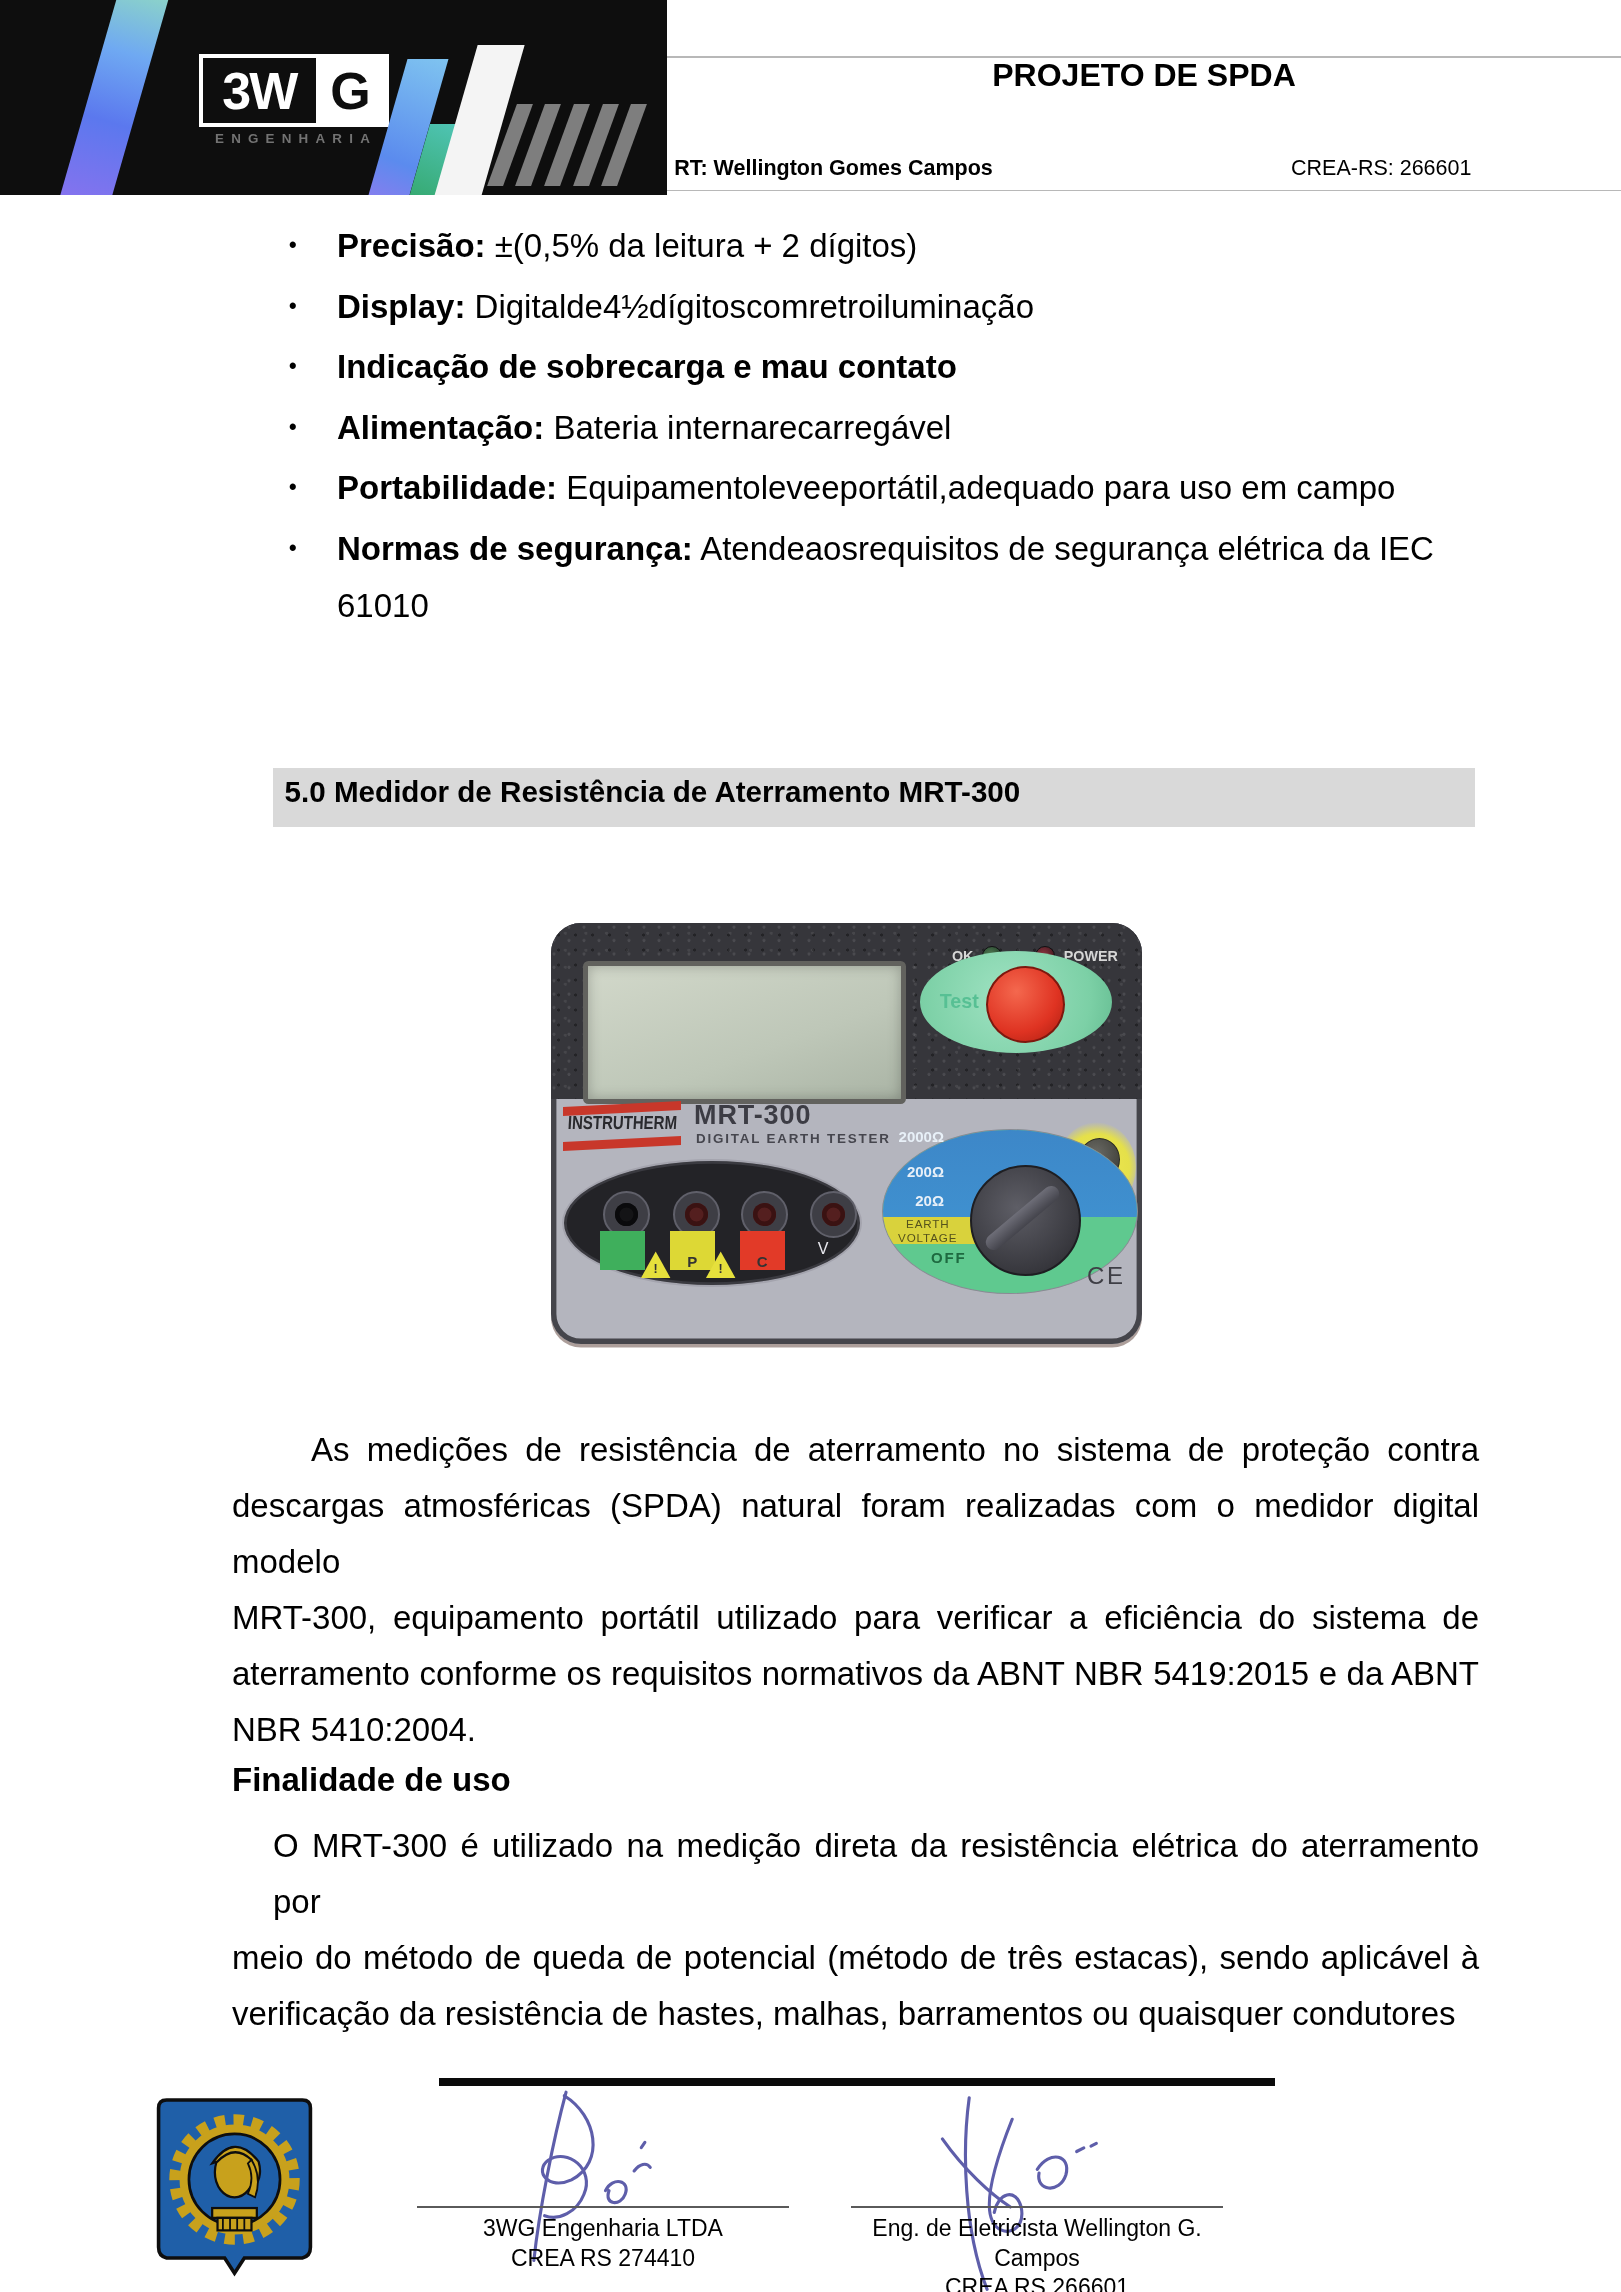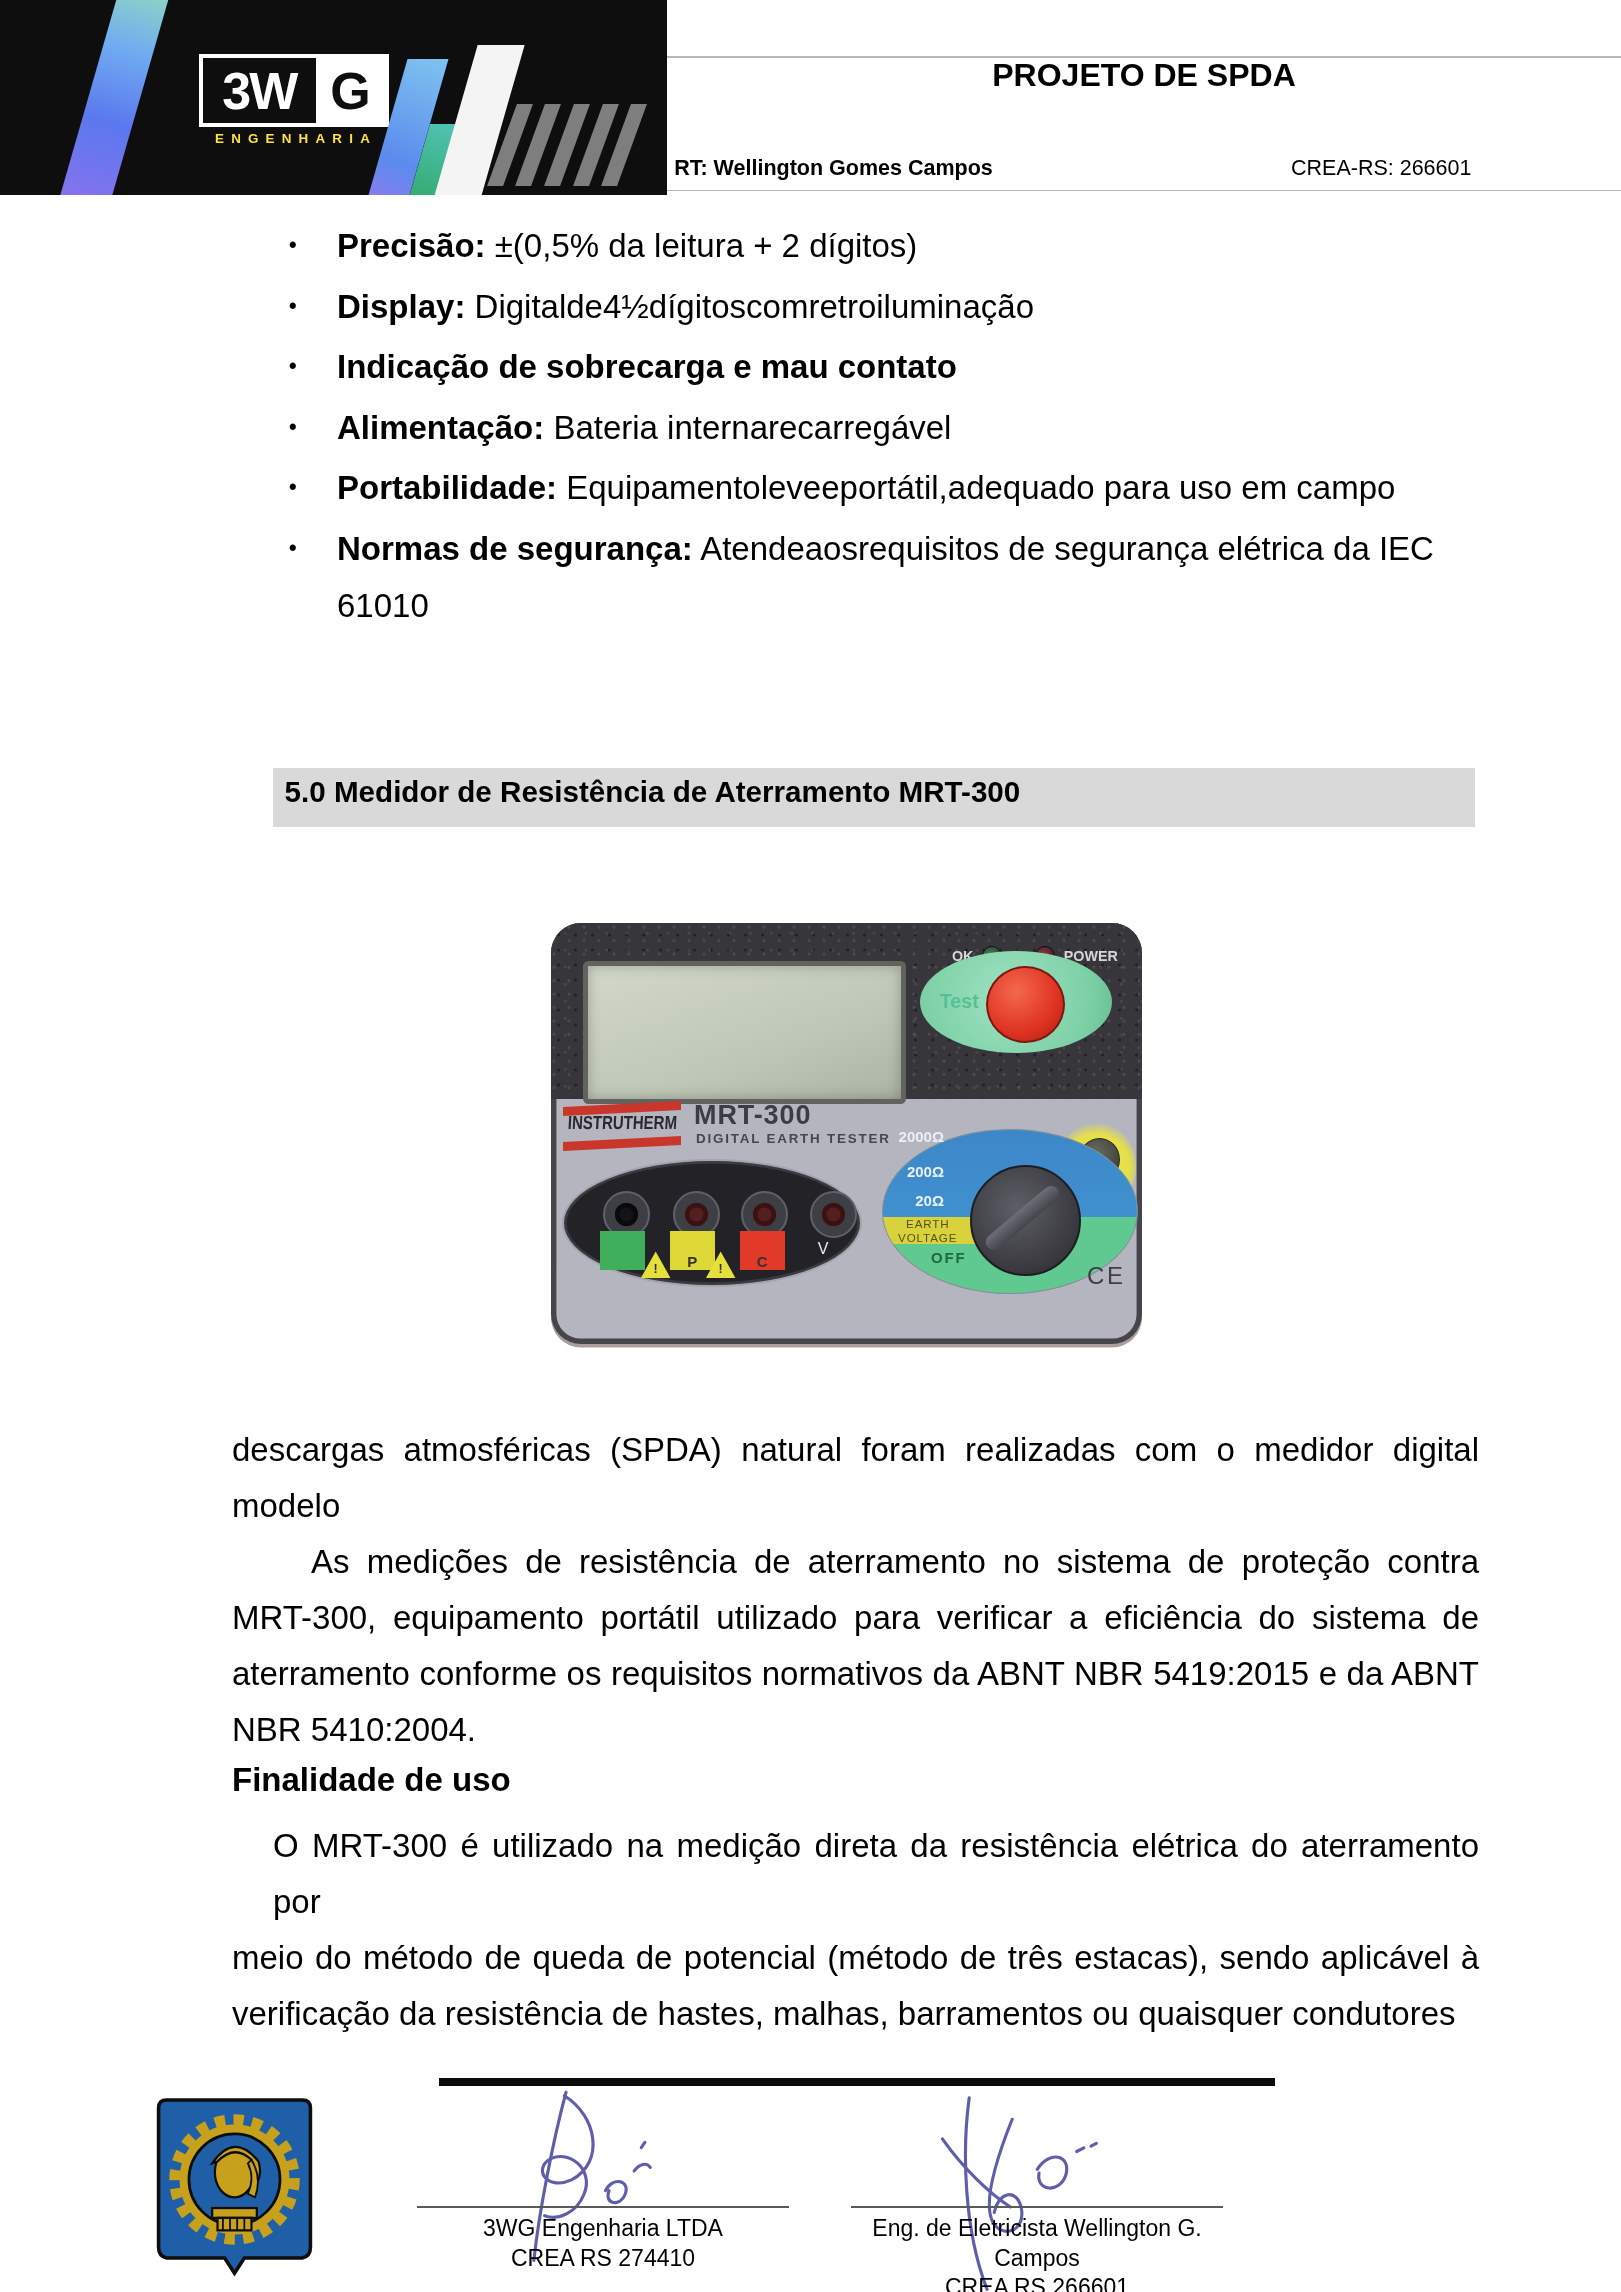--- a/index.html
+++ b/index.html
@@ -17,21 +17,21 @@
   .stripe-teal{left:419px;top:124px;width:27px;height:77px;
      background:linear-gradient(200deg,#4fc4b4 0%,#35a86e 100%);}
   .stripe-white{left:455px;top:45px;width:47px;height:158px;background:#f4f4f4;}
   .gbar{position:absolute;top:104px;width:16px;height:82px;background:#7e7e7e;transform:skewX(-20deg);}
   .logo-box{left:199px;top:54px;width:190px;height:73px;border:4.5px solid #fff;
      display:flex;background:#0e0e0e;box-sizing:border-box;}
   .logo-3w{flex:0 0 62%;display:flex;align-items:center;justify-content:center;
      color:#fff;font-size:52px;font-weight:bold;letter-spacing:-1.8px;}
   .logo-g{flex:1;background:#fff;color:#0e0e0e;display:flex;align-items:center;
      justify-content:center;font-size:52px;font-weight:bold;}
-  .logo-sub{left:215px;top:131px;width:161px;text-align:center;color:#fde047;
+  .logo-sub{left:215px;top:131px;width:161px;text-align:center;color:#737373;
      font-size:13.4px;font-weight:bold;letter-spacing:7.2px;}
 
   .hdr-line{background:#b8b8b8;height:1.8px;}
   .hdr-title{left:667px;top:57px;width:954px;text-align:center;
      font-size:32px;font-weight:bold;}
   .hdr-row1{left:667px;top:96px;width:954px;height:47px;background:#efefef;
      border-top:0.9px solid #cfcfcf;border-bottom:1.8px solid #b5b5b5;}
   .hdr-cell{position:absolute;top:12.5px;font-size:21.5px;}
   .hdr-row2{left:667px;top:143px;width:954px;height:47px;background:#fff;
      border-bottom:1.8px solid #b8b8b8;}
@@ -233,22 +233,22 @@
       <span class="abs ev" style="left:347px;top:308px">VOLTAGE</span>
       <span class="abs offl" style="left:380px;top:326px">OFF</span>
       <div class="knob">
         <div class="knob-bar"></div>
       </div>
       <span class="ce">CE</span>
     </div>
   </div>
 
   <div class="abs para" style="top:1422px">
+    <div class="jline" style="margin-left:79px">As medições de resistência de aterramento no sistema de proteção contra</div>
     <div class="jline">descargas atmosféricas (SPDA) natural foram realizadas com o medidor digital modelo</div>
-    <div class="jline" style="margin-left:79px">As medições de resistência de aterramento no sistema de proteção contra</div>
     <div class="jline">MRT-300, equipamento portátil utilizado para verificar a eficiência do sistema de</div>
     <div class="jline">aterramento conforme os requisitos normativos da ABNT NBR 5419:2015 e da ABNT</div>
     <div>NBR 5410:2004.</div>
   </div>
 
   <div class="abs fin-head">Finalidade de uso</div>
   <div class="abs para" style="top:1818px">
     <div class="jline" style="margin-left:41px">O MRT-300 é utilizado na medição direta da resistência elétrica do aterramento por</div>
     <div class="jline">meio do método de queda de potencial (método de três estacas), sendo aplicável à</div>
     <div>verificação da resistência de hastes, malhas, barramentos ou quaisquer condutores</div>

